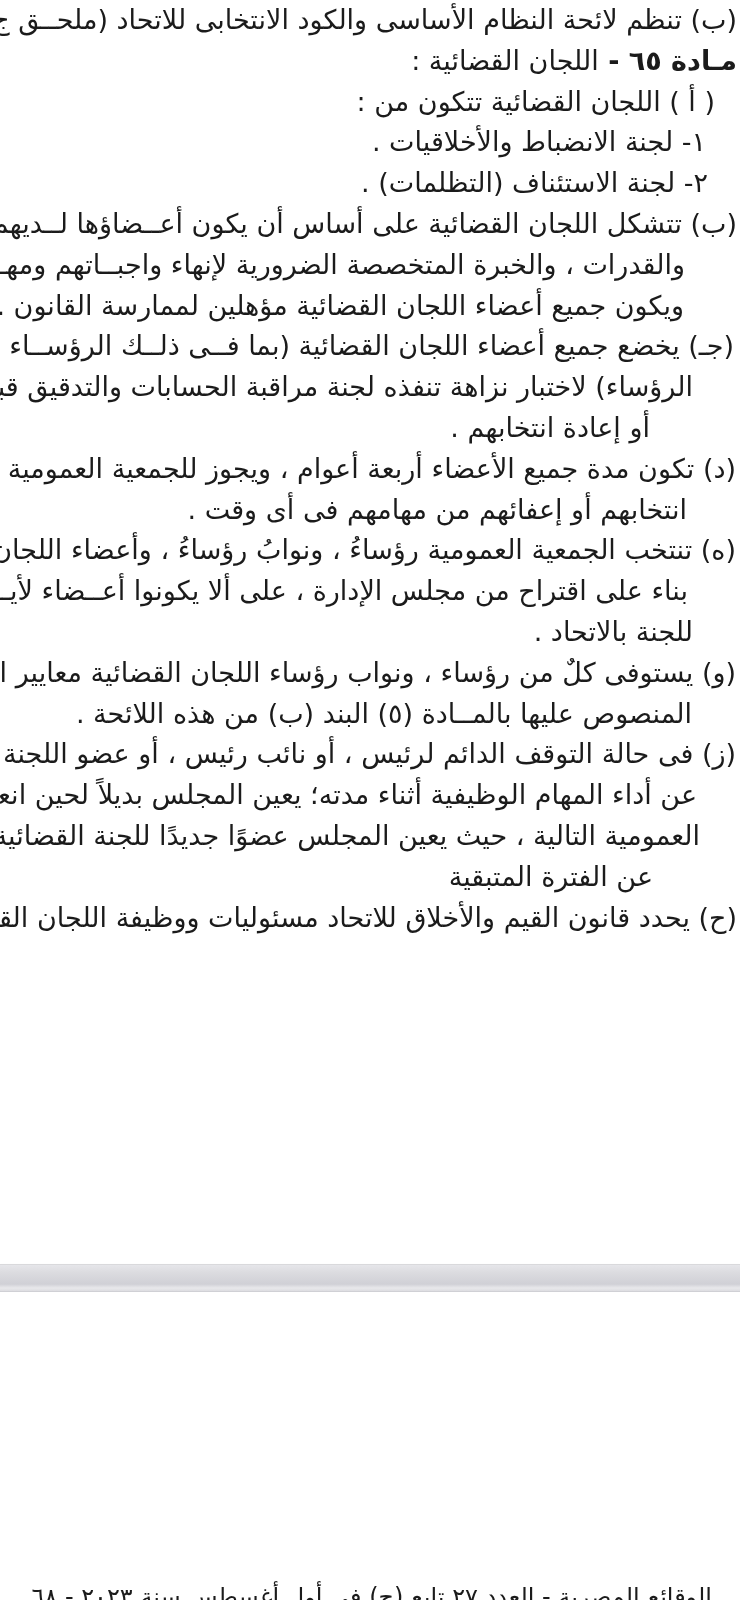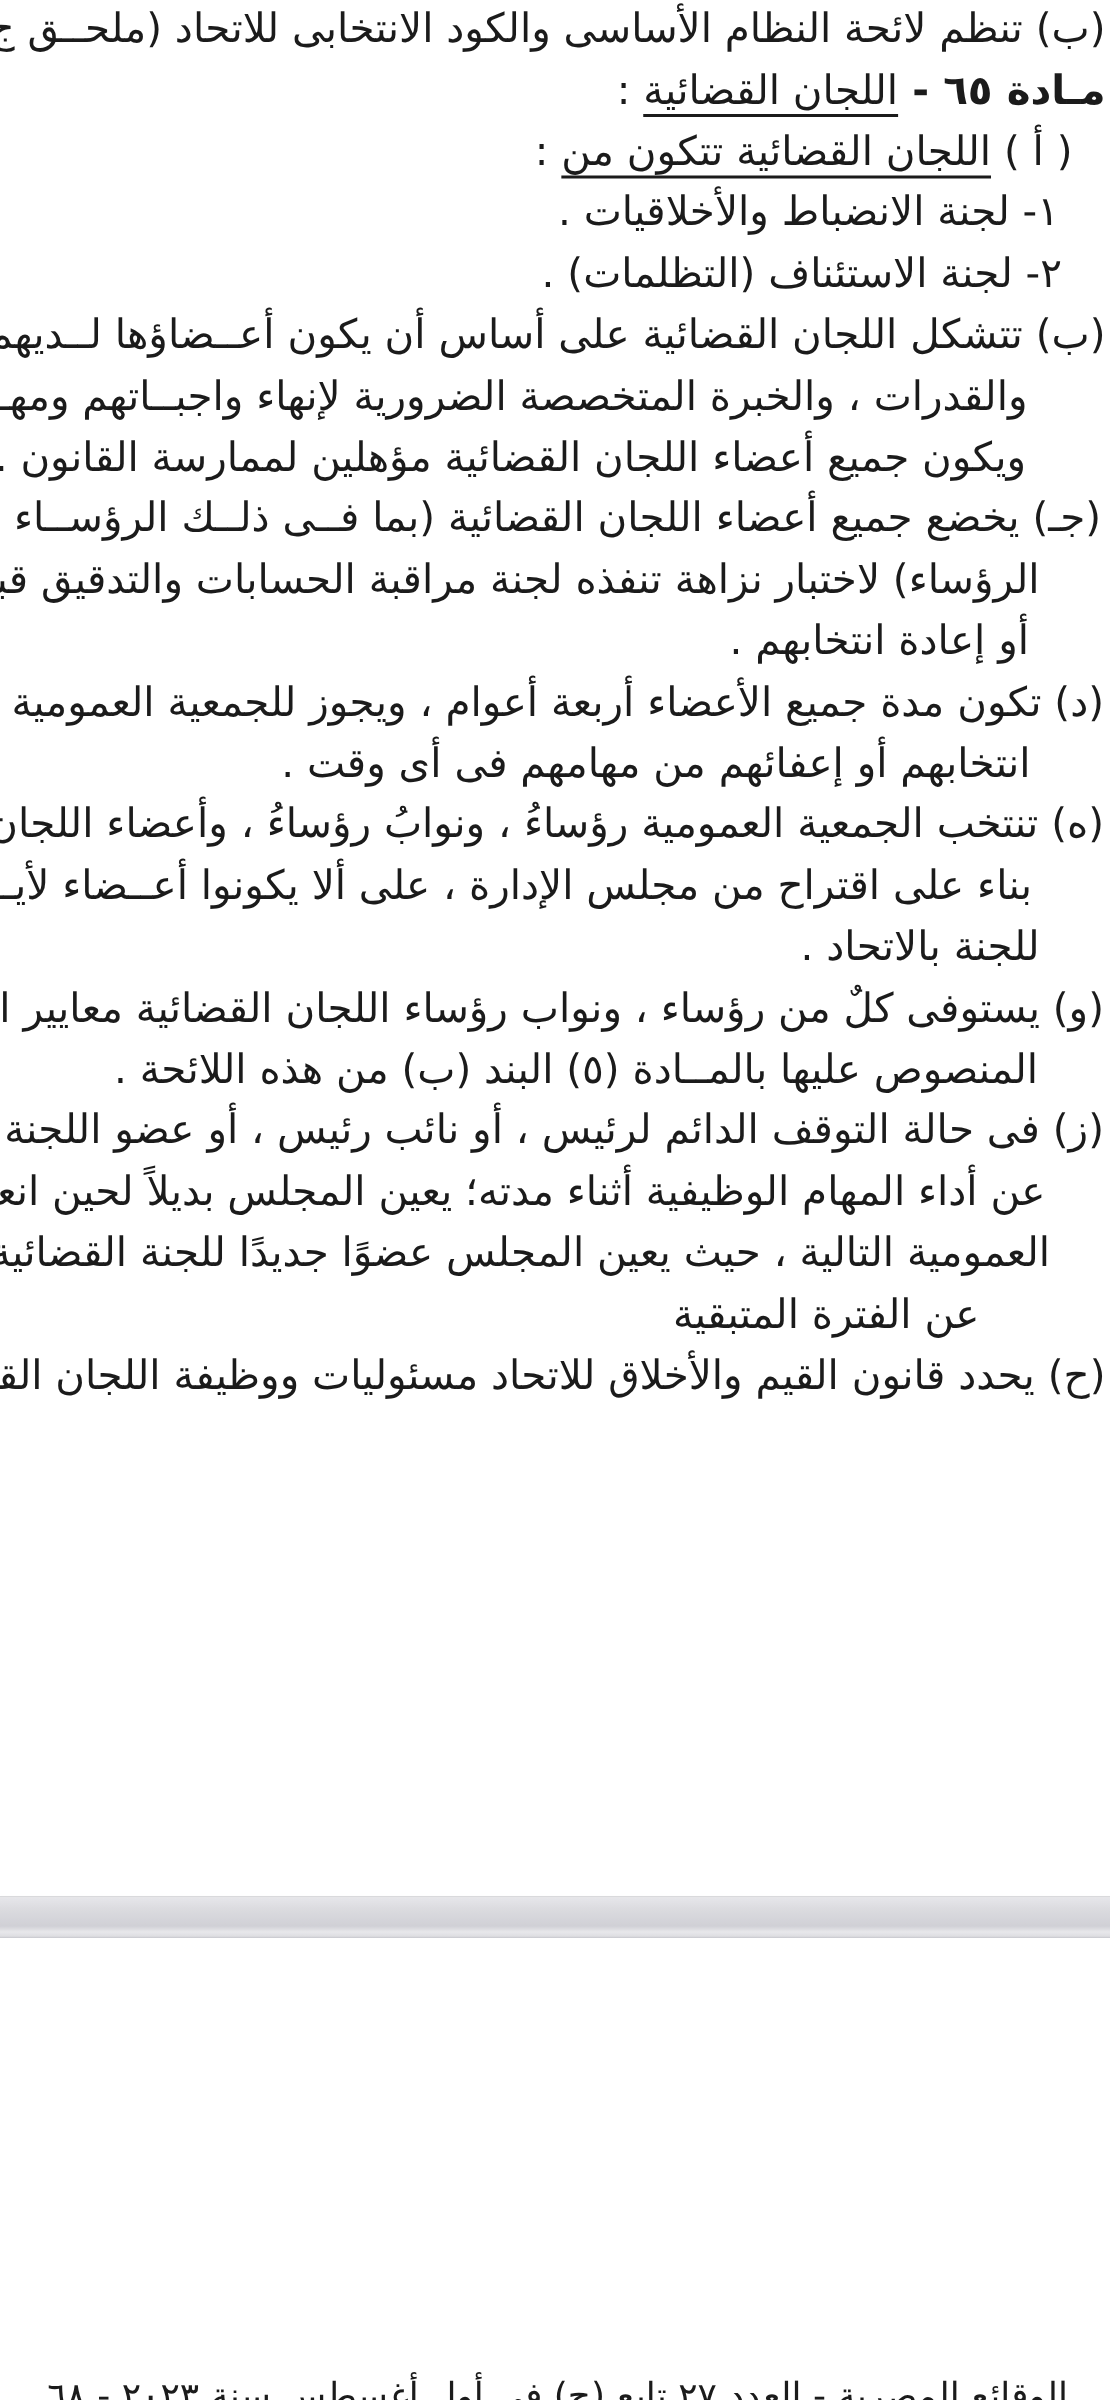--- a/index.html
+++ b/index.html
@@ -12,21 +12,21 @@
   .page{position:absolute;left:0;width:740px;background:#ffffff;}
   .page-1{top:0;height:1264px;}
   .page-2{top:1292px;height:308px;}
   .textcol{position:absolute;top:0;left:0;width:740px;}
   .line{
     direction:rtl;text-align:right;white-space:pre;
     font-size:27px;line-height:40.8px;height:40.8px;
     overflow:visible;
   }
   .b{font-weight:bold;margin-top:32px;}
-  .u{text-decoration:underline;text-decoration-thickness:2px;text-underline-offset:7px;}
+  .u{text-decoration-thickness:2px;text-underline-offset:7px;}
   .separator{
     position:absolute;left:0;top:1264px;width:740px;height:28px;
     background:linear-gradient(180deg,#e6e6ea 0%,#dcdce0 25%,#d0d0d6 68%,#e8e8eb 82%,#dedee2 92%,#b3b3ba 100%);
     border-top:1px solid #d9d9dc;
     box-shadow:0 3px 4px -1px rgba(110,110,125,0.35);
   }
   .cutline{
     position:absolute;top:1577px;left:0;width:740px;
     direction:rtl;text-align:right;white-space:pre;
     font-size:24px;line-height:40px;height:40px;
@@ -47,21 +47,21 @@
     <div class="line" style="padding-right:25px"><span>( أ ) </span><span class="u">اللجان القضائية تتكون من</span><span> :</span></div>
 
     <div class="line" style="padding-right:34px"><span>١- لجنة الانضباط والأخلاقيات .</span></div>
     <div class="line" style="padding-right:32px"><span>٢- لجنة الاستئناف (التظلمات) .</span></div>
 
     <div class="line" style="padding-right:3px"><span>(ب) تتشكل اللجان القضائية على أساس أن يكون أعــضاؤها لــديهم المعرفــة</span></div>
     <div class="line" style="padding-right:55px"><span>والقدرات ، والخبرة المتخصصة الضرورية لإنهاء واجبــاتهم ومهــامهم</span></div>
     <div class="line" style="padding-right:56px"><span>ويكون جميع أعضاء اللجان القضائية مؤهلين لممارسة القانون .</span></div>
     <div class="line" style="padding-right:6px"><span>(جـ) يخضع جميع أعضاء اللجان القضائية (بما فــى ذلــك الرؤســاء ، ونــواب</span></div>
     <div class="line" style="padding-right:47px"><span>الرؤساء) لاختبار نزاهة تنفذه لجنة مراقبة الحسابات والتدقيق قبل انتخــابهم</span></div>
-    <div class="line" style="padding-right:54px"><span>أو إعادة انتخابهم .</span></div>
+    <div class="line" style="padding-right:90px"><span>أو إعادة انتخابهم .</span></div>
     <div class="line" style="padding-right:4px"><span>(د) تكون مدة جميع الأعضاء أربعة أعوام ، ويجوز للجمعية العمومية فقط إعــادة</span></div>
     <div class="line" style="padding-right:53px"><span>انتخابهم أو إعفائهم من مهامهم فى أى وقت .</span></div>
     <div class="line" style="padding-right:4px"><span>(ه) تنتخب الجمعية العمومية رؤساءُ ، ونوابُ رؤساءُ ، وأعضاء اللجان القــضائية</span></div>
     <div class="line" style="padding-right:52px"><span>بناء على اقتراح من مجلس الإدارة ، على ألا يكونوا أعــضاء لأيــة جهــة</span></div>
     <div class="line" style="padding-right:47px"><span>للجنة بالاتحاد .</span></div>
     <div class="line" style="padding-right:4px"><span>(و) يستوفى كلٌ من رؤساء ، ونواب رؤساء اللجان القضائية معايير الاســتقلال</span></div>
     <div class="line" style="padding-right:48px"><span>المنصوص عليها بالمــادة (٥) البند (ب) من هذه اللائحة .</span></div>
     <div class="line" style="padding-right:4px"><span>(ز) فى حالة التوقف الدائم لرئيس ، أو نائب رئيس ، أو عضو اللجنة القــضائية</span></div>
     <div class="line" style="padding-right:43px"><span>عن أداء المهام الوظيفية أثناء مدته؛ يعين المجلس بديلاً لحين انعقاد الجمعية</span></div>
     <div class="line" style="padding-right:40px"><span>العمومية التالية ، حيث يعين المجلس عضوًا جديدًا للجنة القضائية المعنية</span></div>

